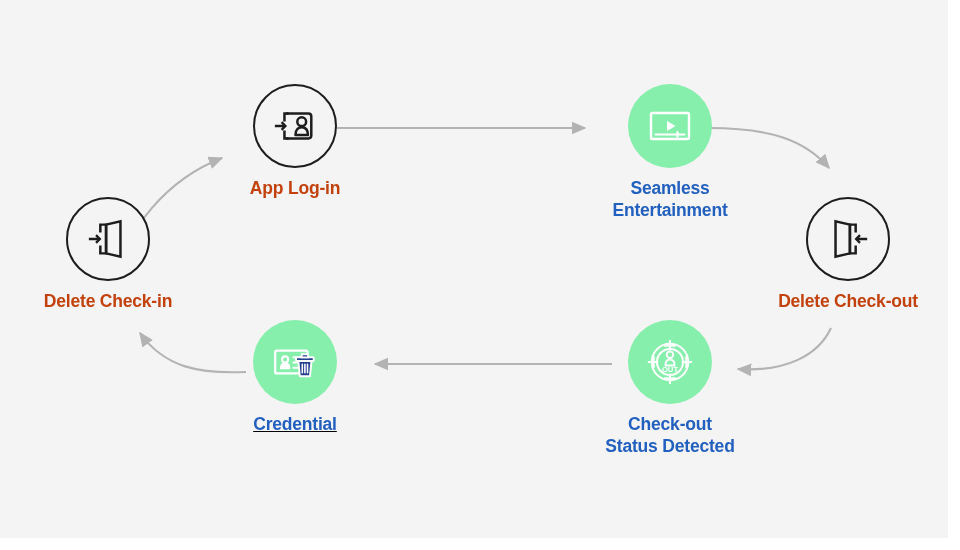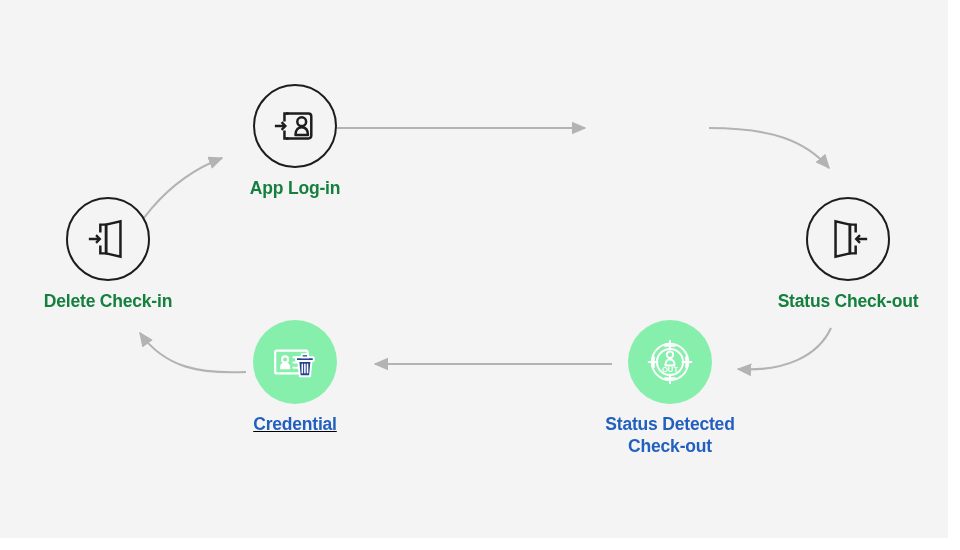--- a/index.html
+++ b/index.html
@@ -50,21 +50,21 @@
     background: #86efac;
     border: none;
   }
   .node-label {
     margin-top: 9px;
     font-size: 17.5px;
     line-height: 1.28;
     font-weight: 700;
     letter-spacing: -0.2px;
   }
-  .node-label.dark { color: #15803d; }
+  .node-label.dark { color: #c2410c; }
   .node-label.blue { color: #2260bf; }
 
   
   #node-guest-checkin   { left:  28px; top: 197px; }
   #node-app-login       { left: 215px; top:  84px; }
   #node-entertainment   { left: 590px; top:  84px; }
   #node-guest-checkout  { left: 768px; top: 197px; }
   #node-status-detected { left: 590px; top: 320px; }
   #node-credential-del  { left: 215px; top: 320px; text-decoration: underline; }
 </style>
@@ -110,47 +110,61 @@
         <path d="M16 11 L38 11 A3 3 0 0 1 41 14 L41 34 A3 3 0 0 1 38 37 L16 37" fill="none" stroke="#1d1d1d" stroke-width="2.6" stroke-linecap="square"></path>
         <path d="M16 11 L13 11 L13 18 M13 30 L13 37 L16 37" fill="none" stroke="#1d1d1d" stroke-width="2.6" stroke-linecap="square"></path>
         <circle cx="31" cy="19.5" r="4.6" fill="none" stroke="#1d1d1d" stroke-width="2.6"></circle>
         <path d="M24.5 33.5 C24.5 27.2 28 25.4 31 25.4 C34 25.4 37.5 27.2 37.5 33.5 Z" fill="none" stroke="#1d1d1d" stroke-width="2.6" stroke-linejoin="round"></path>
         <path d="M3 24 L14 24 M10 20 L14 24 L10 28" fill="none" stroke="#1d1d1d" stroke-width="2.4" stroke-linejoin="miter"></path>
       </svg>
     </div>
     <div class="node-label dark">App Log-in</div>
   </div>
 
+  <div class="node" id="node-entertainment">
+    <div class="node-circle filled">
+      <svg width="48" height="48" viewBox="0 0 48 48">
+        <rect x="5" y="11" width="38" height="26" rx="1.5" fill="none" stroke="#ffffff" stroke-width="2.4"></rect>
+        <path d="M21 19 L29.5 24 L21 29 Z" fill="#ffffff"></path>
+        <path d="M9.5 32.5 L38.5 32.5" stroke="#ffffff" stroke-width="1.8" stroke-linecap="round"></path>
+        <path d="M31.5 30.2 L31.5 34.8" stroke="#ffffff" stroke-width="2.2" stroke-linecap="round"></path>
+      </svg>
+    </div>
+    <div class="node-label blue">
+      <div>Seamless</div>
+      <div>Entertainment</div>
+    </div>
+  </div>
 
   <div class="node" id="node-guest-checkout">
     <div class="node-circle outline">
       <svg width="46" height="46" viewBox="0 0 48 48">
         <path d="M26 9 L26 39 M26 9 L32 9 L32 16 M32 32 L32 39 L26 39" fill="none" stroke="#1d1d1d" stroke-width="2.6" stroke-linecap="square" stroke-linejoin="miter"></path>
         <path d="M26 9 L11 5.5 L11 42.5 L26 39 Z" fill="none" stroke="#1d1d1d" stroke-width="2.6" stroke-linejoin="miter"></path>
         <path d="M44 24 L32.5 24 M36.5 20 L32.5 24 L36.5 28" fill="none" stroke="#1d1d1d" stroke-width="2.4" stroke-linecap="butt" stroke-linejoin="miter"></path>
       </svg>
     </div>
-    <div class="node-label dark">Status Check-out</div>
+    <div class="node-label dark">Delete Check-out</div>
   </div>
 
   <div class="node" id="node-status-detected">
     <div class="node-circle filled">
       <svg width="50" height="50" viewBox="0 0 48 48">
         <circle cx="24" cy="24" r="17.5" fill="none" stroke="#ffffff" stroke-width="1.9"></circle>
         <circle cx="24" cy="24" r="12.5" fill="none" stroke="#ffffff" stroke-width="1.9"></circle>
         <path d="M24 3.5 L24 12 M24 36 L24 44.5 M3.5 24 L12 24 M36 24 L44.5 24" stroke="#ffffff" stroke-width="1.9" stroke-linecap="round"></path>
         <path d="M19 8.5 L29 8.5 M19 39.5 L29 39.5 M8.5 19 L8.5 29 M39.5 19 L39.5 29" stroke="#ffffff" stroke-width="1.7" stroke-linecap="round"></path>
         <circle cx="24" cy="17" r="3.1" fill="none" stroke="#ffffff" stroke-width="1.9"></circle>
         <path d="M19.6 27.3 C19.6 23.2 21.6 21.7 24 21.7 C26.4 21.7 28.4 23.2 28.4 27.3 Z" fill="none" stroke="#ffffff" stroke-width="1.9" stroke-linejoin="round"></path>
         <text x="24" y="33.6" fill="#ffffff" font-size="7.4" font-weight="700" text-anchor="middle" font-family="'Liberation Sans', sans-serif">OUT</text>
       </svg>
     </div>
     <div class="node-label blue">
+      <div>Check-out</div>
       <div>Status Detected</div>
-      <div>Check-out</div>
     </div>
   </div>
 
   <div class="node" id="node-credential-del">
     <div class="node-circle filled">
       <svg width="50" height="50" viewBox="0 0 48 48">
         <rect x="5" y="13" width="31" height="22" rx="1.5" fill="none" stroke="#ffffff" stroke-width="2.1"></rect>
         <circle cx="14.5" cy="21.5" r="2.9" fill="none" stroke="#ffffff" stroke-width="2"></circle>
         <path d="M10.3 30.2 C10.3 26.2 12.3 25 14.5 25 C16.7 25 18.7 26.2 18.7 30.2 Z" fill="#ffffff" stroke="#ffffff" stroke-width="1.6" stroke-linejoin="round"></path>
         <path d="M22.5 19.5 L32 19.5 M22.5 24.5 L32 24.5 M22.5 29.5 L32 29.5" stroke="#ffffff" stroke-width="2" stroke-linecap="round"></path>

